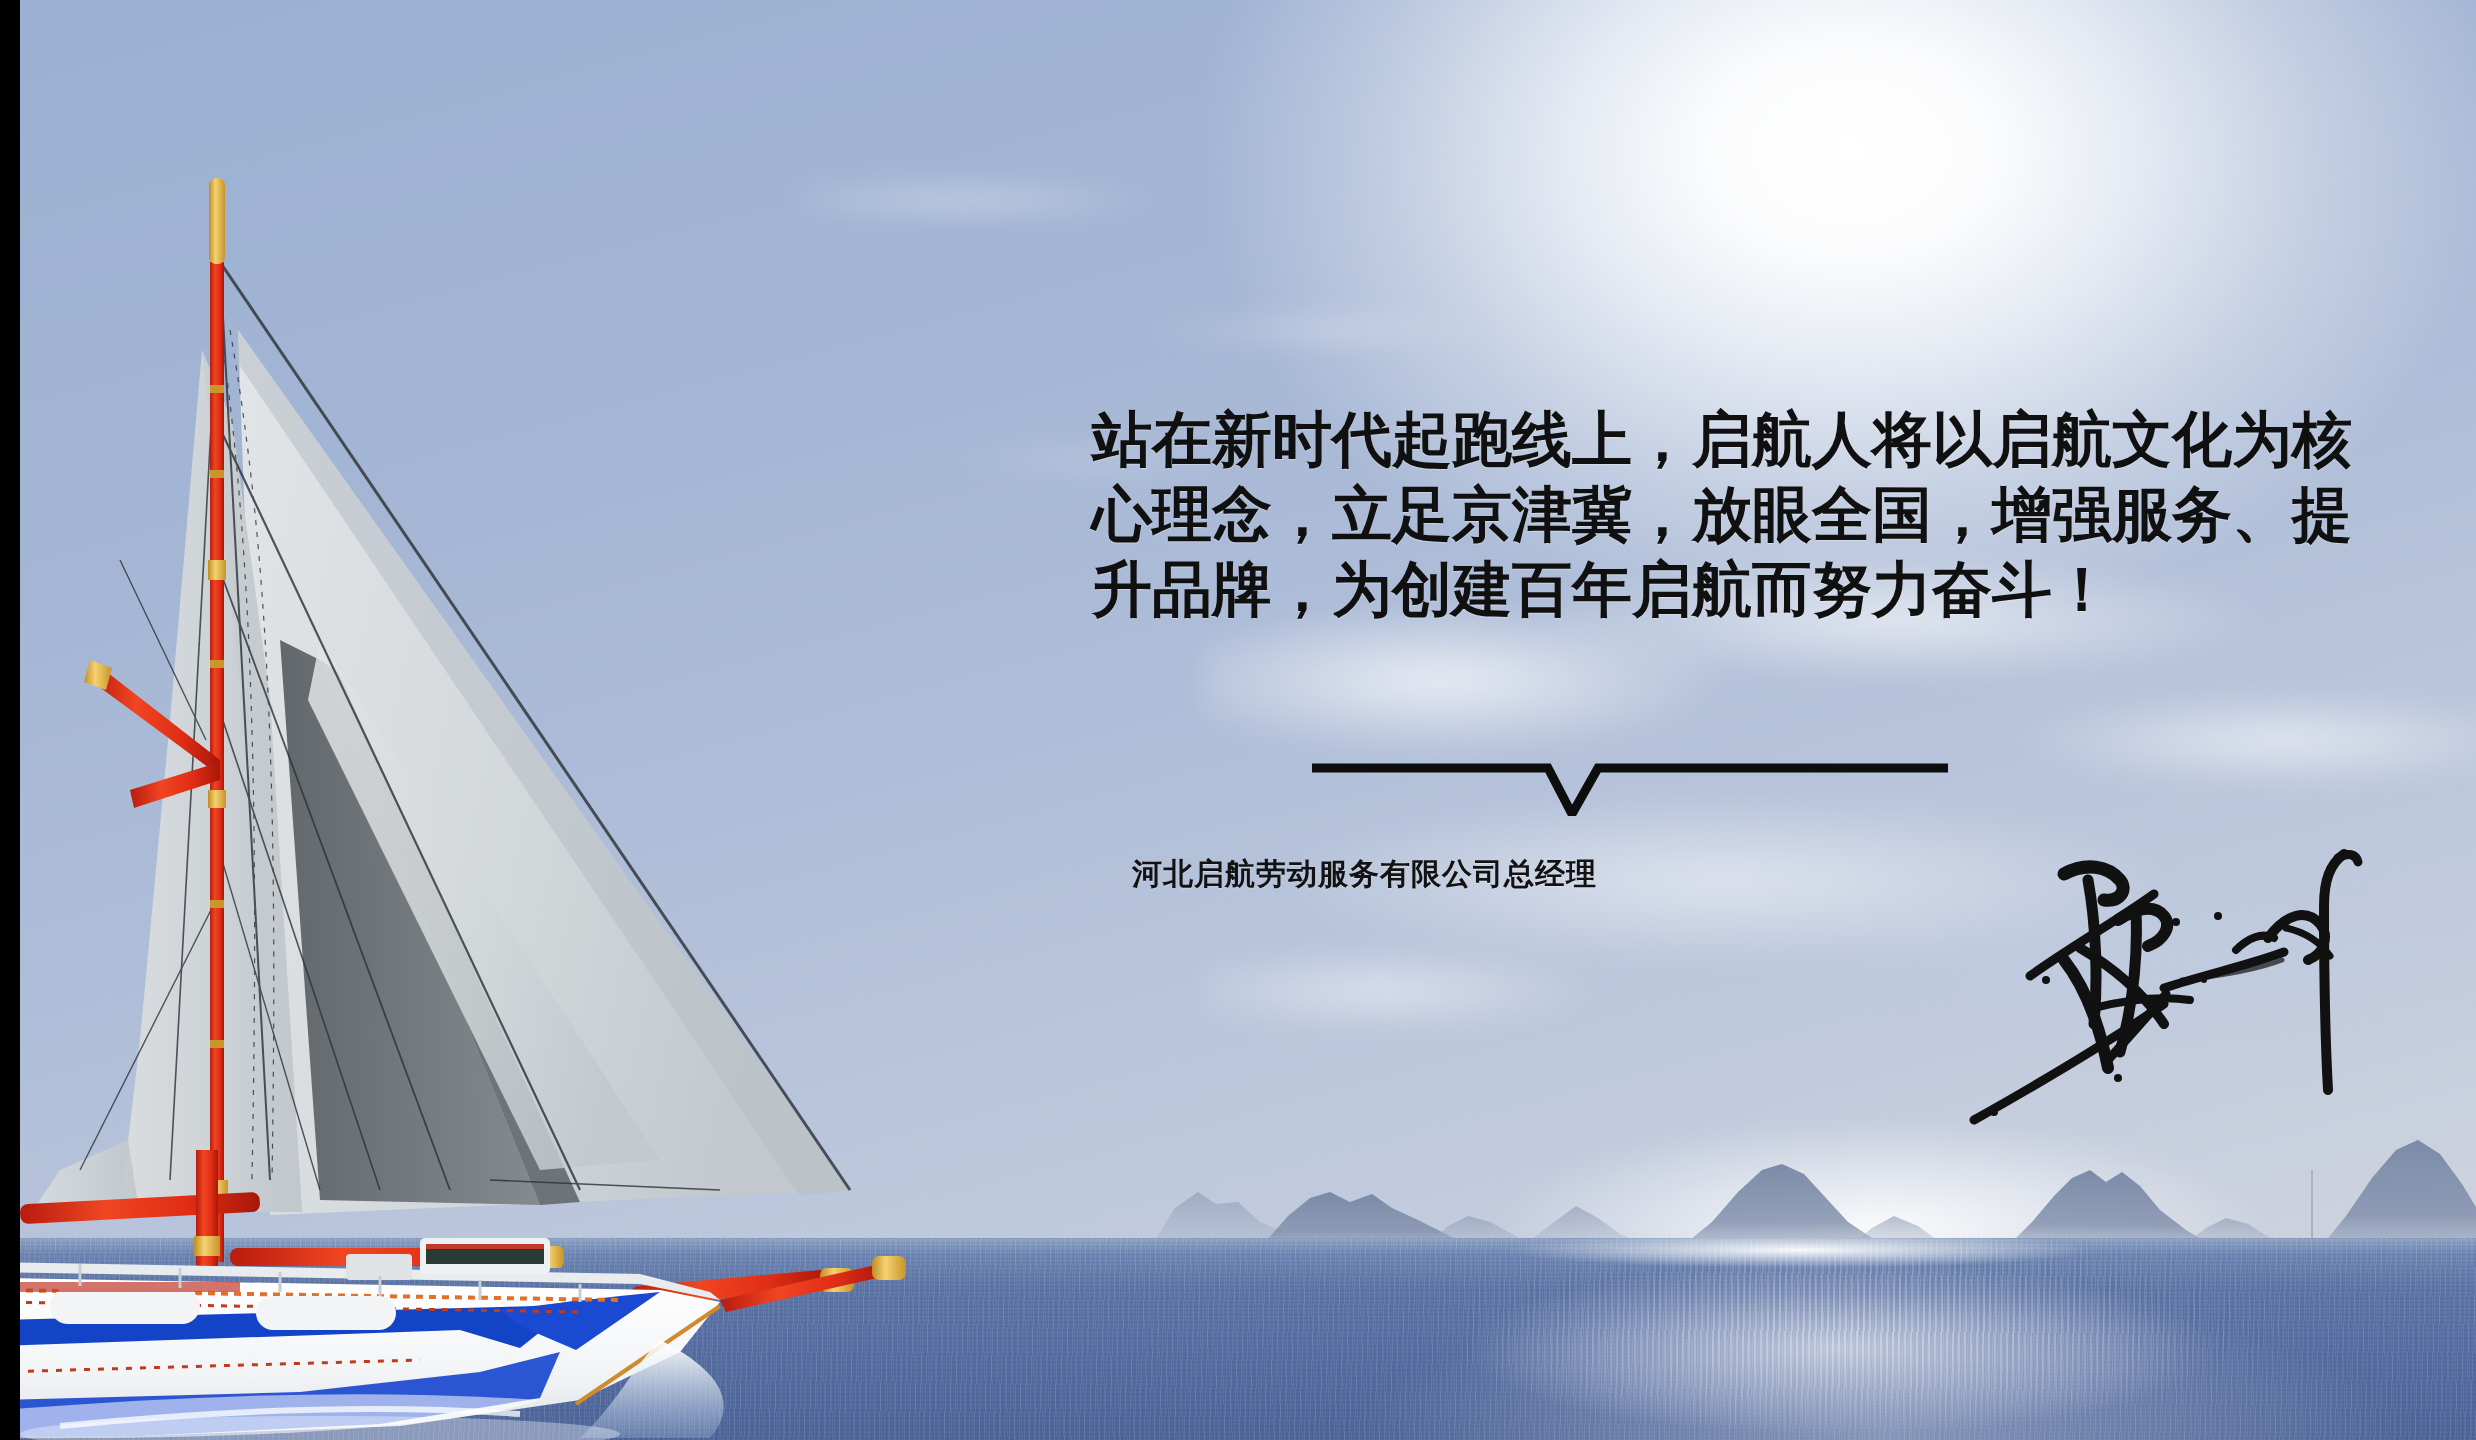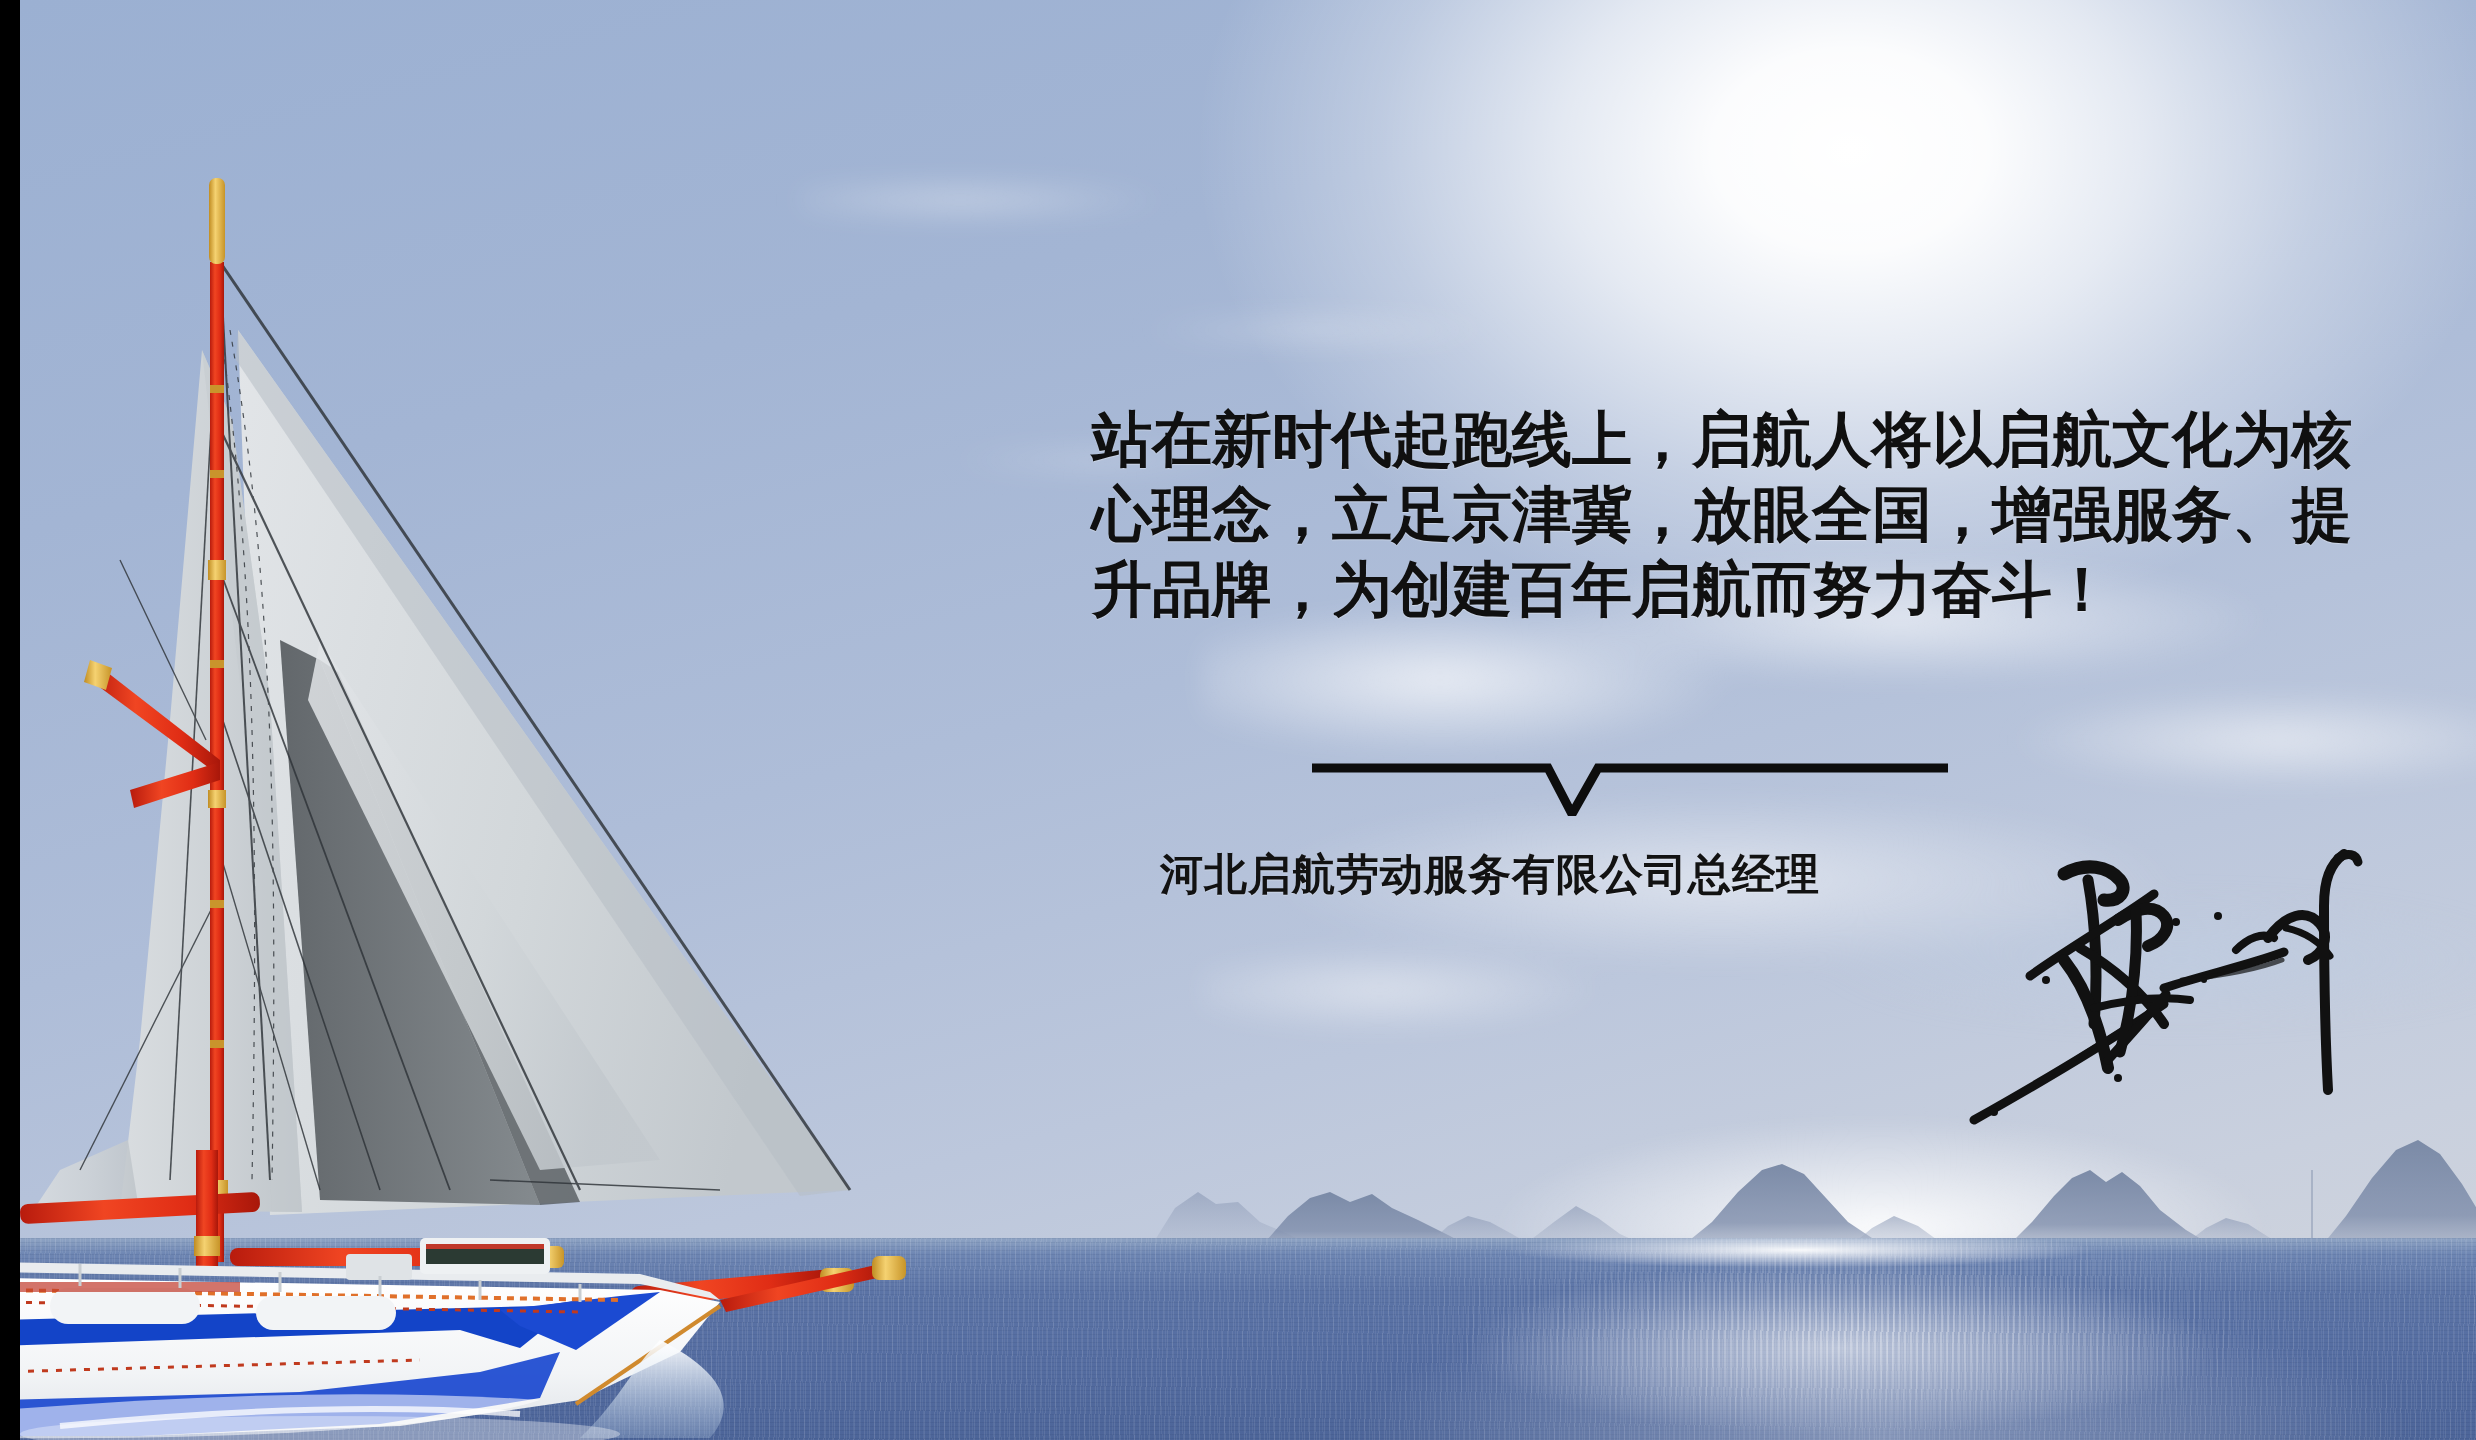--- a/index.html
+++ b/index.html
@@ -93,22 +93,22 @@
   
   .quote{
     position:absolute;left:1072px;top:402px;width:1268px;
     font-size:60px;line-height:75px;letter-spacing:0px;
     font-weight:700;color:#101010;
     text-shadow:0 1px 1px rgba(255,255,255,.35);
     white-space:pre-wrap;
   }
   .divider{position:absolute;left:1290px;top:756px;width:640px;height:60px;}
   .role{
-    position:absolute;left:1140px;top:846px;
-    font-size:43px;line-height:56px;font-weight:700;color:#121212;
+    position:absolute;left:1112px;top:846px;
+    font-size:30px;line-height:56px;font-weight:700;color:#121212;
     letter-spacing:1px;
     text-shadow:0 1px 1px rgba(255,255,255,.3);
   }
   .signature{position:absolute;left:1948px;top:828px;width:420px;height:310px;}
 </style>
 </head>
 <body>
 
 <div id="stage">
 

